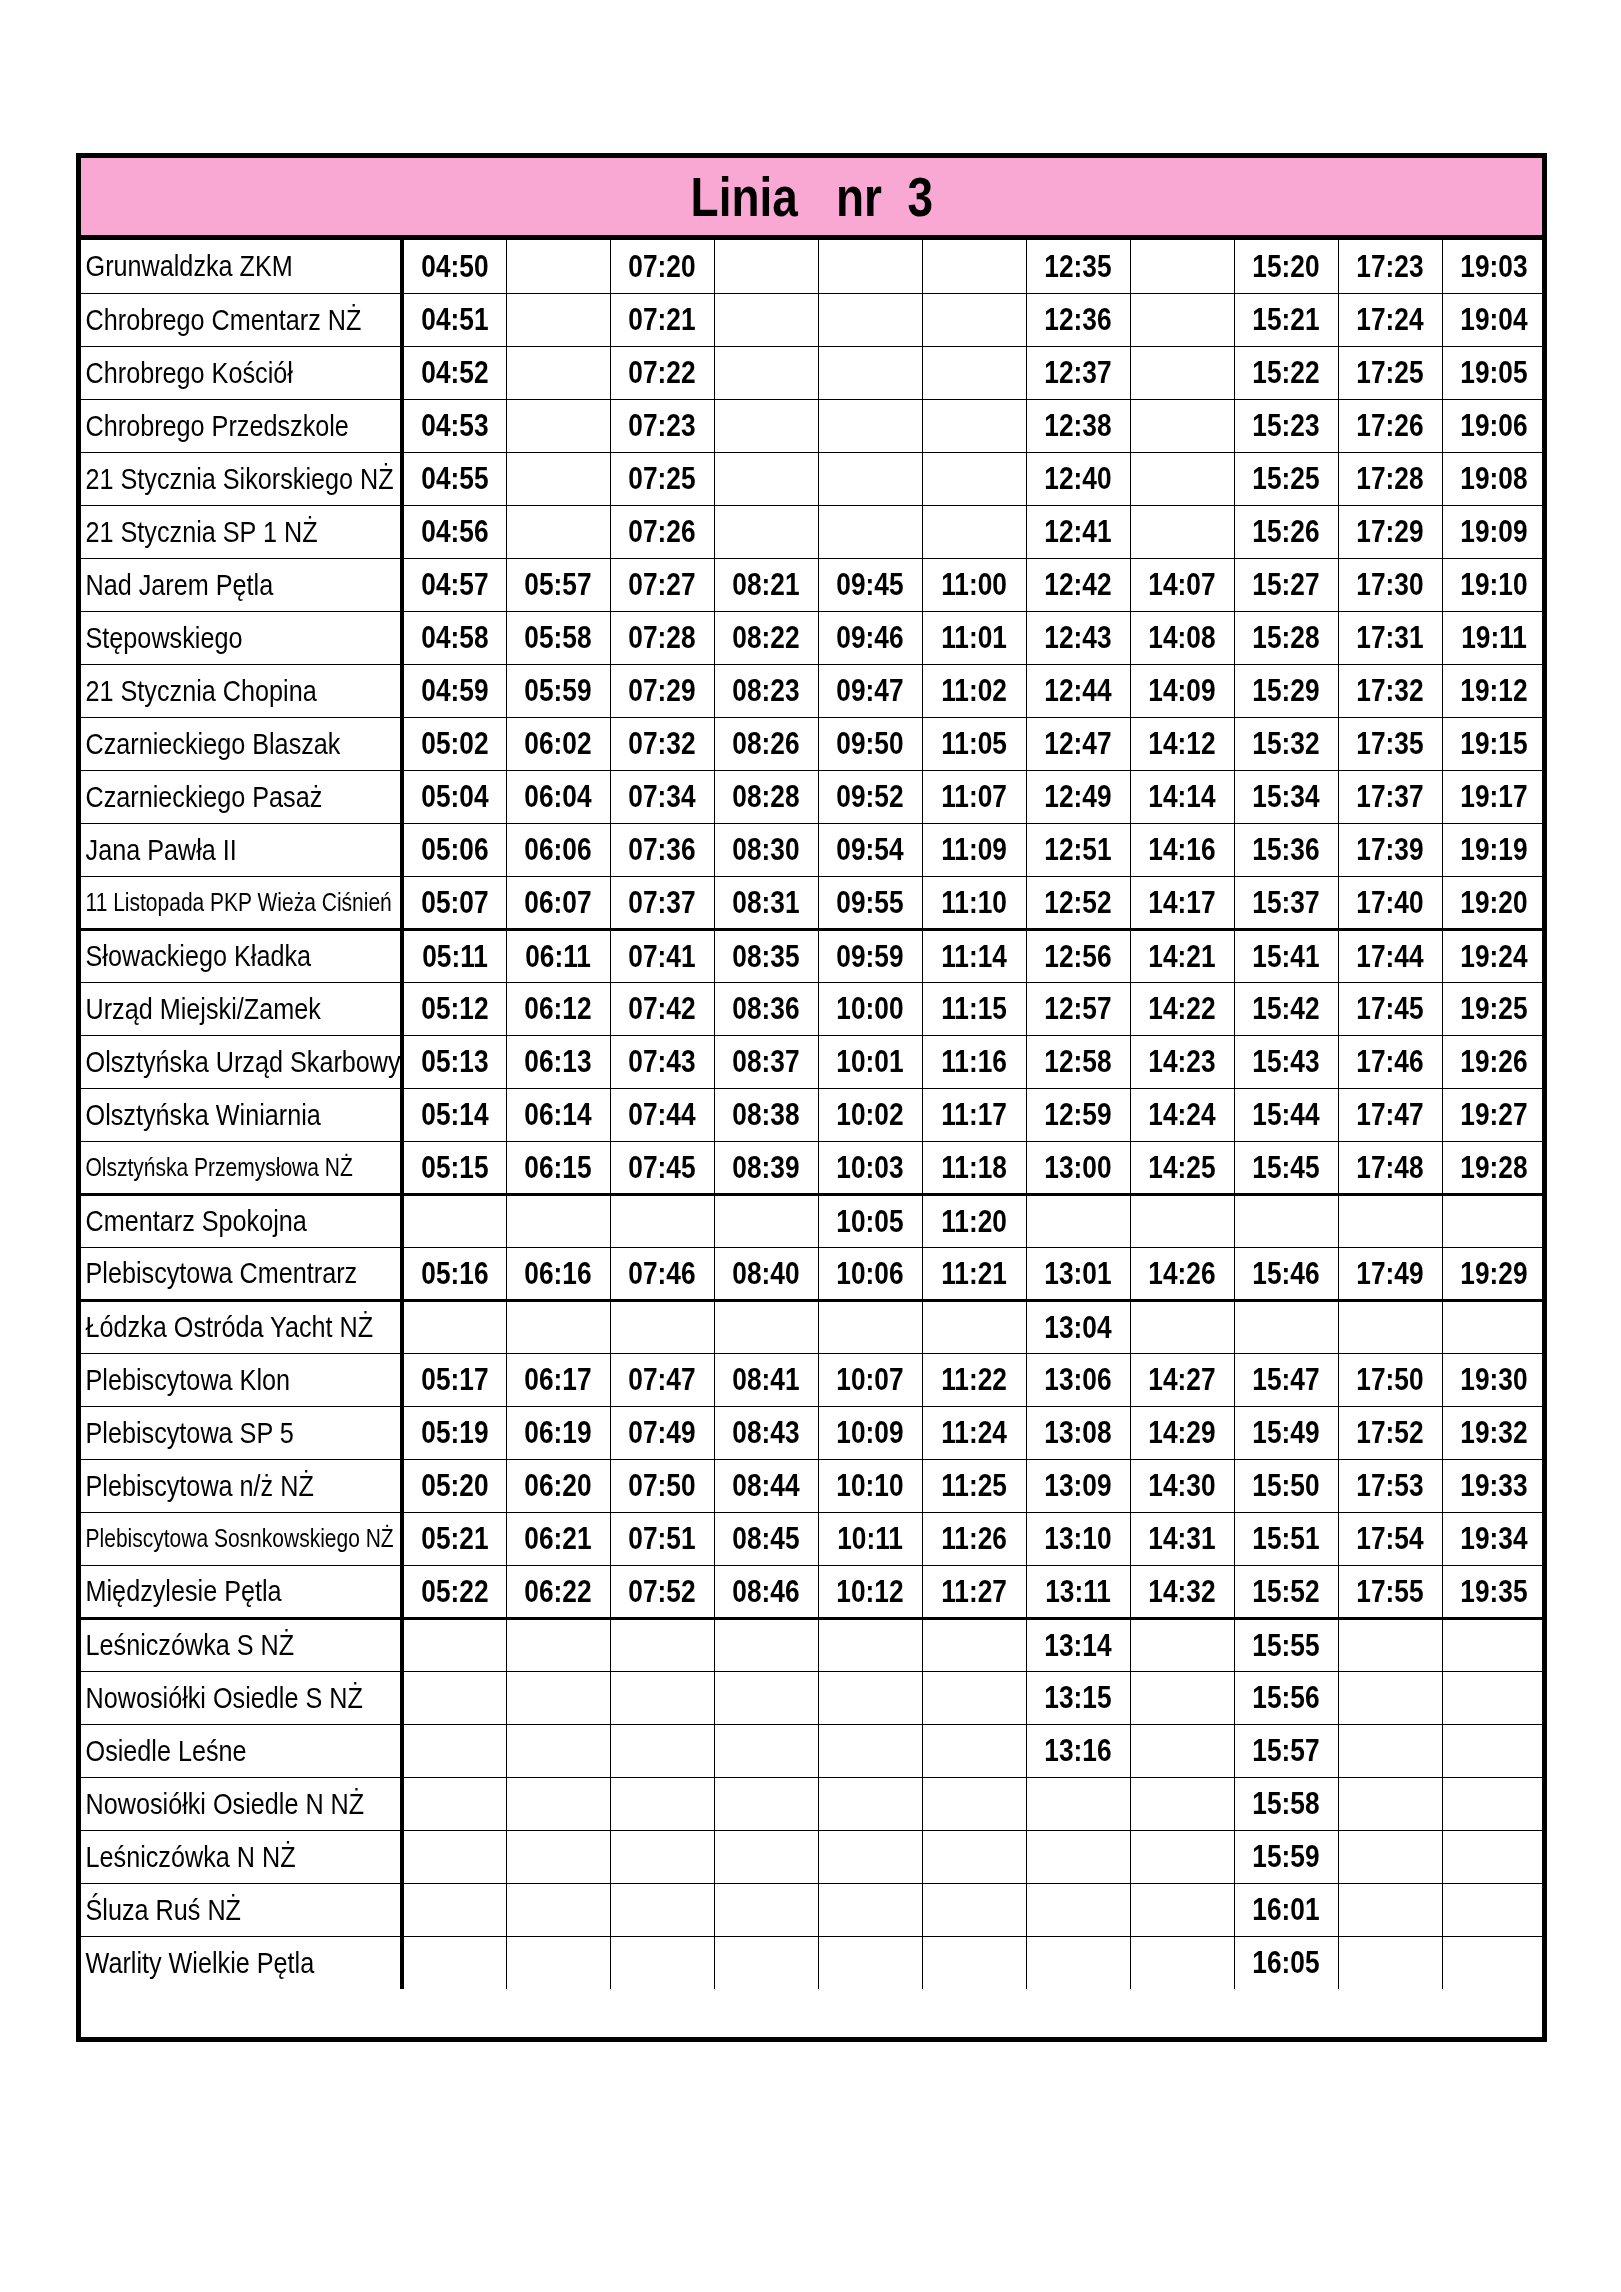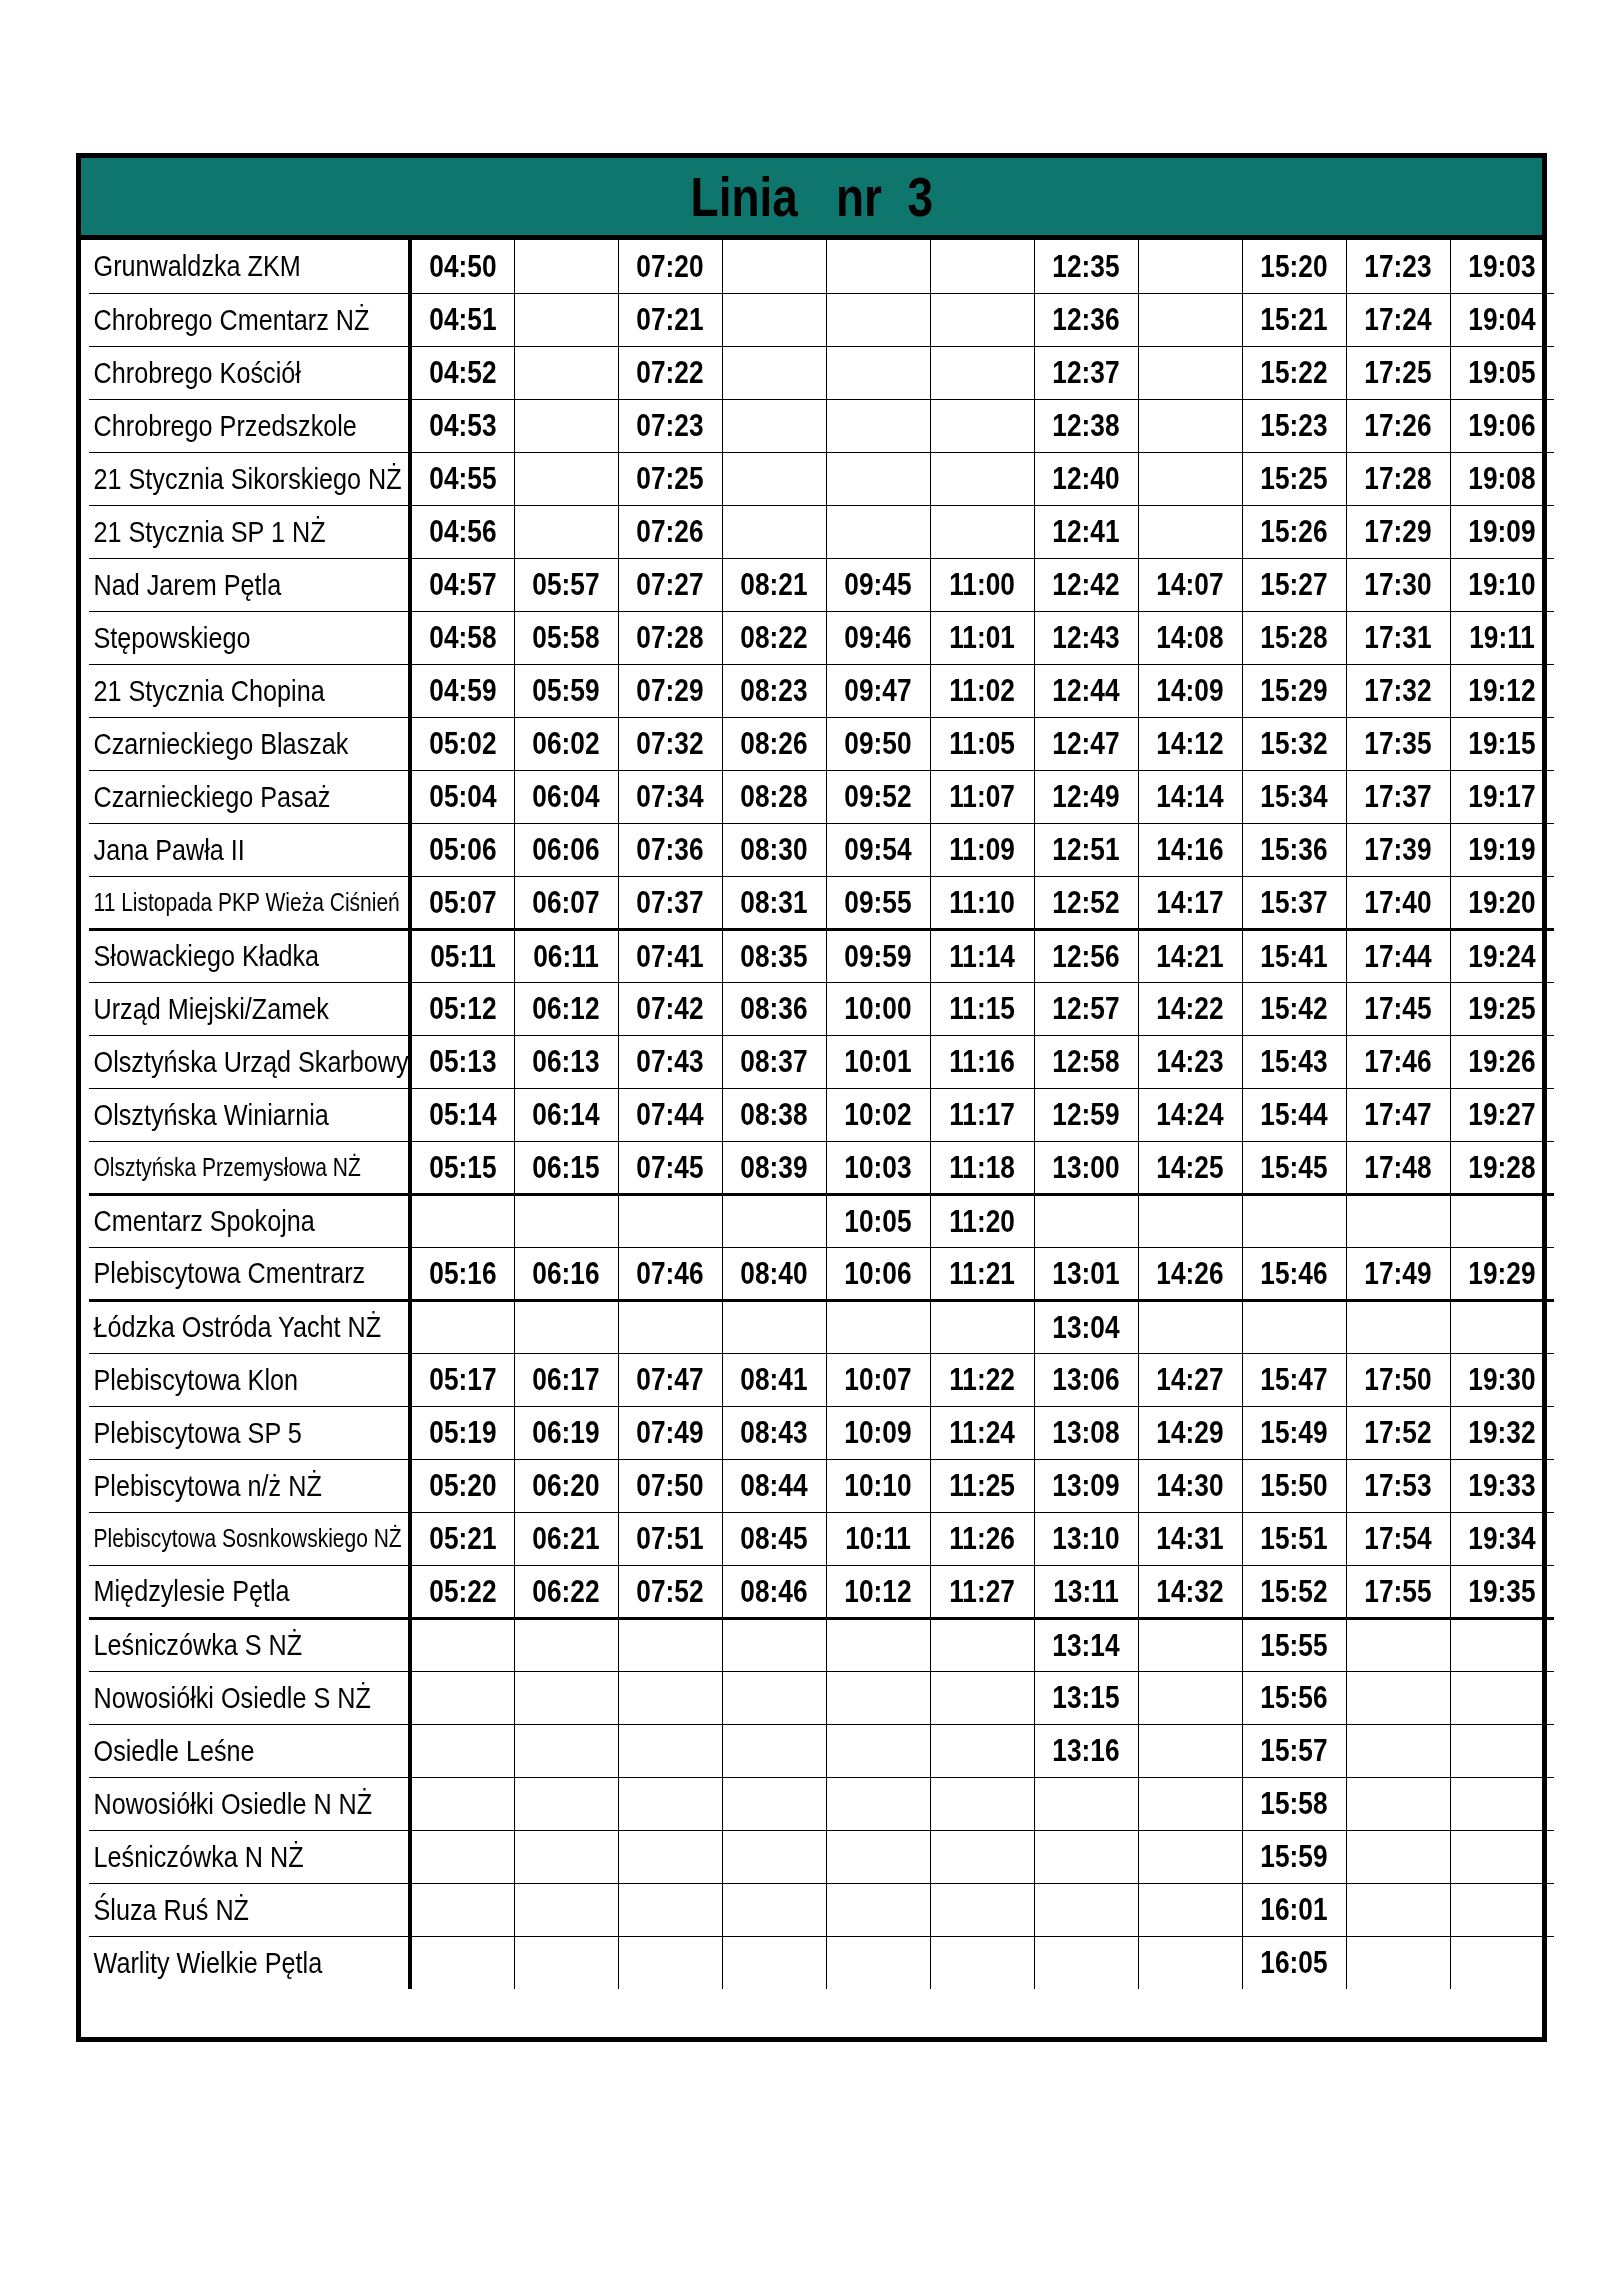--- a/index.html
+++ b/index.html
@@ -3,30 +3,30 @@
 <meta charset="utf-8">
 <style>
   html, body { margin: 0; padding: 0; background: #ffffff; }
   body { width: 1621px; height: 2293px; position: relative; overflow: hidden; }
   .sheet {
     position: absolute; left: 76px; top: 153px; width: 1471px; height: 1889px;
     box-sizing: border-box; border: 5.4px solid #000; background: #fff;
   }
   .title-bar {
     position: absolute; left: 0; top: 0; right: 0; height: 77px;
-    background: #0f766e; border-bottom: 5.4px solid #000;
+    background: #f9a8d4; border-bottom: 5.4px solid #000;
     display: flex; align-items: center; justify-content: center;
   }
   .title-text {
     font-family: "Liberation Sans", sans-serif; font-weight: bold;
     font-size: 56px; color: #000; white-space: pre;
     transform: scaleX(0.82); display: inline-block;
   }
   table.tt {
-    position: absolute; left: 8px; top: 82px; width: 1461px;
+    position: absolute; left: 0; top: 82px; width: 1461px;
     border-collapse: collapse; table-layout: fixed;
   }
   table.tt td {
     height: 53px; padding: 0; border: 1.8px solid #000;
     box-sizing: border-box; overflow: hidden; white-space: nowrap;
   }
   table.tt tr:first-child td { border-top: none; }
   table.tt tr:last-child td { border-bottom: none; }
   table.tt td:first-child { border-left: none; border-right: 4.5px solid #000; }
   table.tt td:last-child { border-right: none; }

